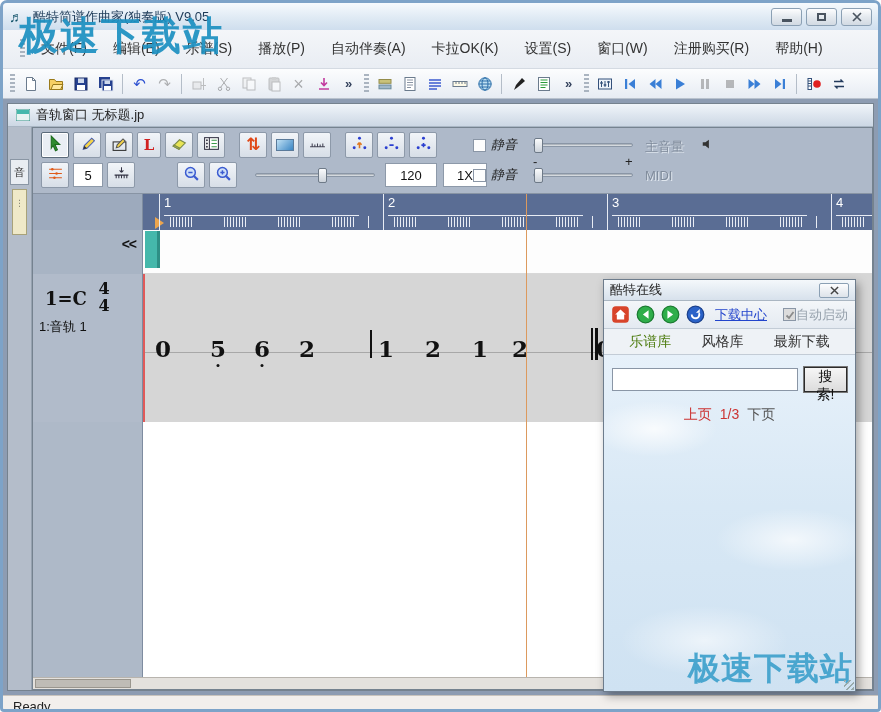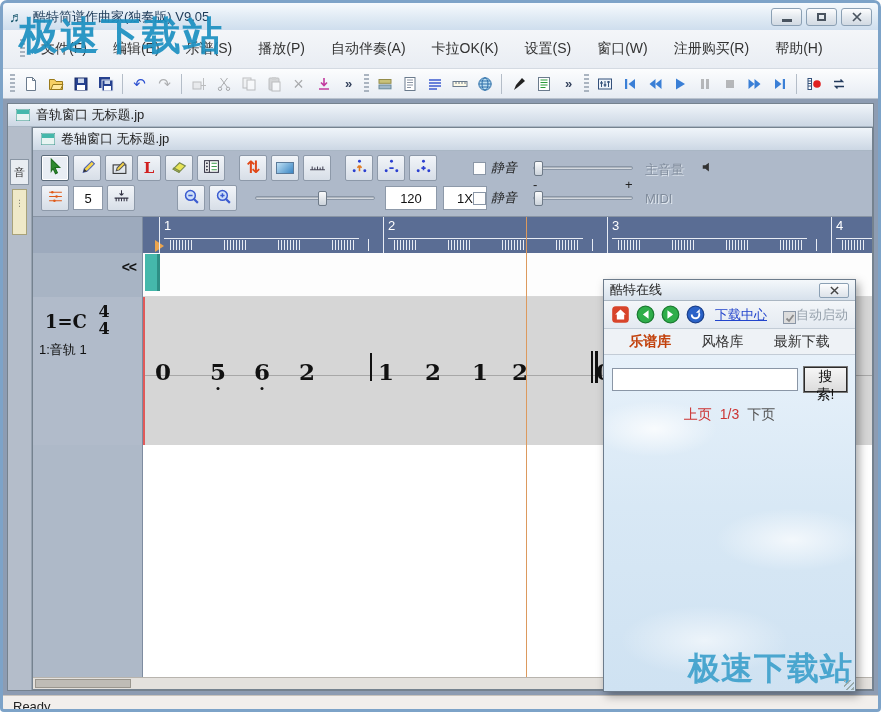--- a/index.html
+++ b/index.html
@@ -124,28 +124,28 @@
   .panel-title { height:21px; display:flex; align-items:center; padding:0 6px;
     background:linear-gradient(#f4f8fb,#d7e1ec); border-bottom:1px solid #aab6c2;
     font-size:13px; color:#222; }
   .panel-close { margin-left:auto; width:30px; height:15px; border:1px solid #8ba0b4; border-radius:2px;
     background:linear-gradient(#fdfdfe,#dde3ea); display:flex; align-items:center; justify-content:center;}
   .panel-nav { height:28px; display:flex; align-items:center; gap:6px; padding:0 7px;
     background:linear-gradient(#f3f6f9,#e4eaf1); border-bottom:1px solid #c3ccd6; }
   .nav-ico { width:19px; height:19px; }
   .nav-ico svg { width:19px; height:19px; }
   .dl-link { font-size:13px; color:#2244cc; text-decoration:underline; margin-left:4px;}
-  .auto-start { display:flex; align-items:flex-end; margin-left:auto; }
+  .auto-start { display:flex; align-items:center; margin-left:auto; }
   .cb.checked-dim { background:#dcdcdc; position:relative; }
   .cb.checked-dim svg { position:absolute; left:1px; top:1px; width:10px; height:10px; }
   .auto-label { font-size:13px; color:#97a2ad; }
   .panel-tabs { height:26px; display:flex; align-items:center; justify-content:space-around;
     background:#eef2f6; border-bottom:1px solid #c3ccd6; padding:0 10px;}
   .ptab { font-size:14px; color:#333; }
-  .ptab.active { font-weight:bold; color:#c2410c; }
+  .ptab.active { font-weight:normal; color:#4d7c0f; }
   .panel-body { flex:1; position:relative; overflow:hidden;
     background:
       radial-gradient(90px 40px at 20% 22%, rgba(255,255,255,.8), rgba(255,255,255,0) 70%),
       radial-gradient(110px 45px at 75% 55%, rgba(255,255,255,.7), rgba(255,255,255,0) 70%),
       radial-gradient(120px 50px at 40% 85%, rgba(255,255,255,.6), rgba(255,255,255,0) 70%),
       linear-gradient(180deg,#e7f1fa 0%,#d8e8f5 45%,#cfe2f2 100%); }
   .search-row { display:flex; align-items:center; gap:6px; padding:12px 8px 6px; }
   .search-input { flex:1; height:23px; border:1px solid #8a96a6; background:#fff; font-size:13px; padding:0 4px;}
   .search-btn { height:25px; padding:0 9px; font-size:14px; color:#111;
     border:1px solid #2b2b2b; background:linear-gradient(#f6f6f6,#dcdcdc);
@@ -394,27 +394,20 @@
             <rect x="1" y="1" width="12" height="4" fill="#45b8ab"></rect>
           </svg>
         <span>音轨窗口  无标题.jp</span>
       </div>
       <div class="child1-body">
         <div class="side-strip">
           <div class="side-tab">音</div>
           <div class="side-grip">⋮</div>
         </div>
         <div class="child2">
-          <div class="child-title">
-            <svg viewBox="0 0 14 12">
-                <rect x="0" y="0" width="14" height="12" fill="#e8f4f2" stroke="#2e8f85"></rect>
-                <rect x="1" y="1" width="12" height="4" fill="#45b8ab"></rect>
-              </svg>
-            <span>卷轴窗口  无标题.jp</span>
-          </div>
 
           <div class="tools">
             <div class="trow">
               <div class="ibtn sel" style="left:8px">
                   <span><svg viewBox="0 0 16 16" width="16" height="16">
                       <path d="M4 1l8 8H7.5l2.3 5-1.8.9-2.3-5L4 12.5z" fill="#2e8b2e" stroke="#1c6b1c"></path>
                     </svg></span>
                 </div>
               <div class="ibtn" style="left:40px">
                   <span><svg viewBox="0 0 16 16" width="16" height="16">

